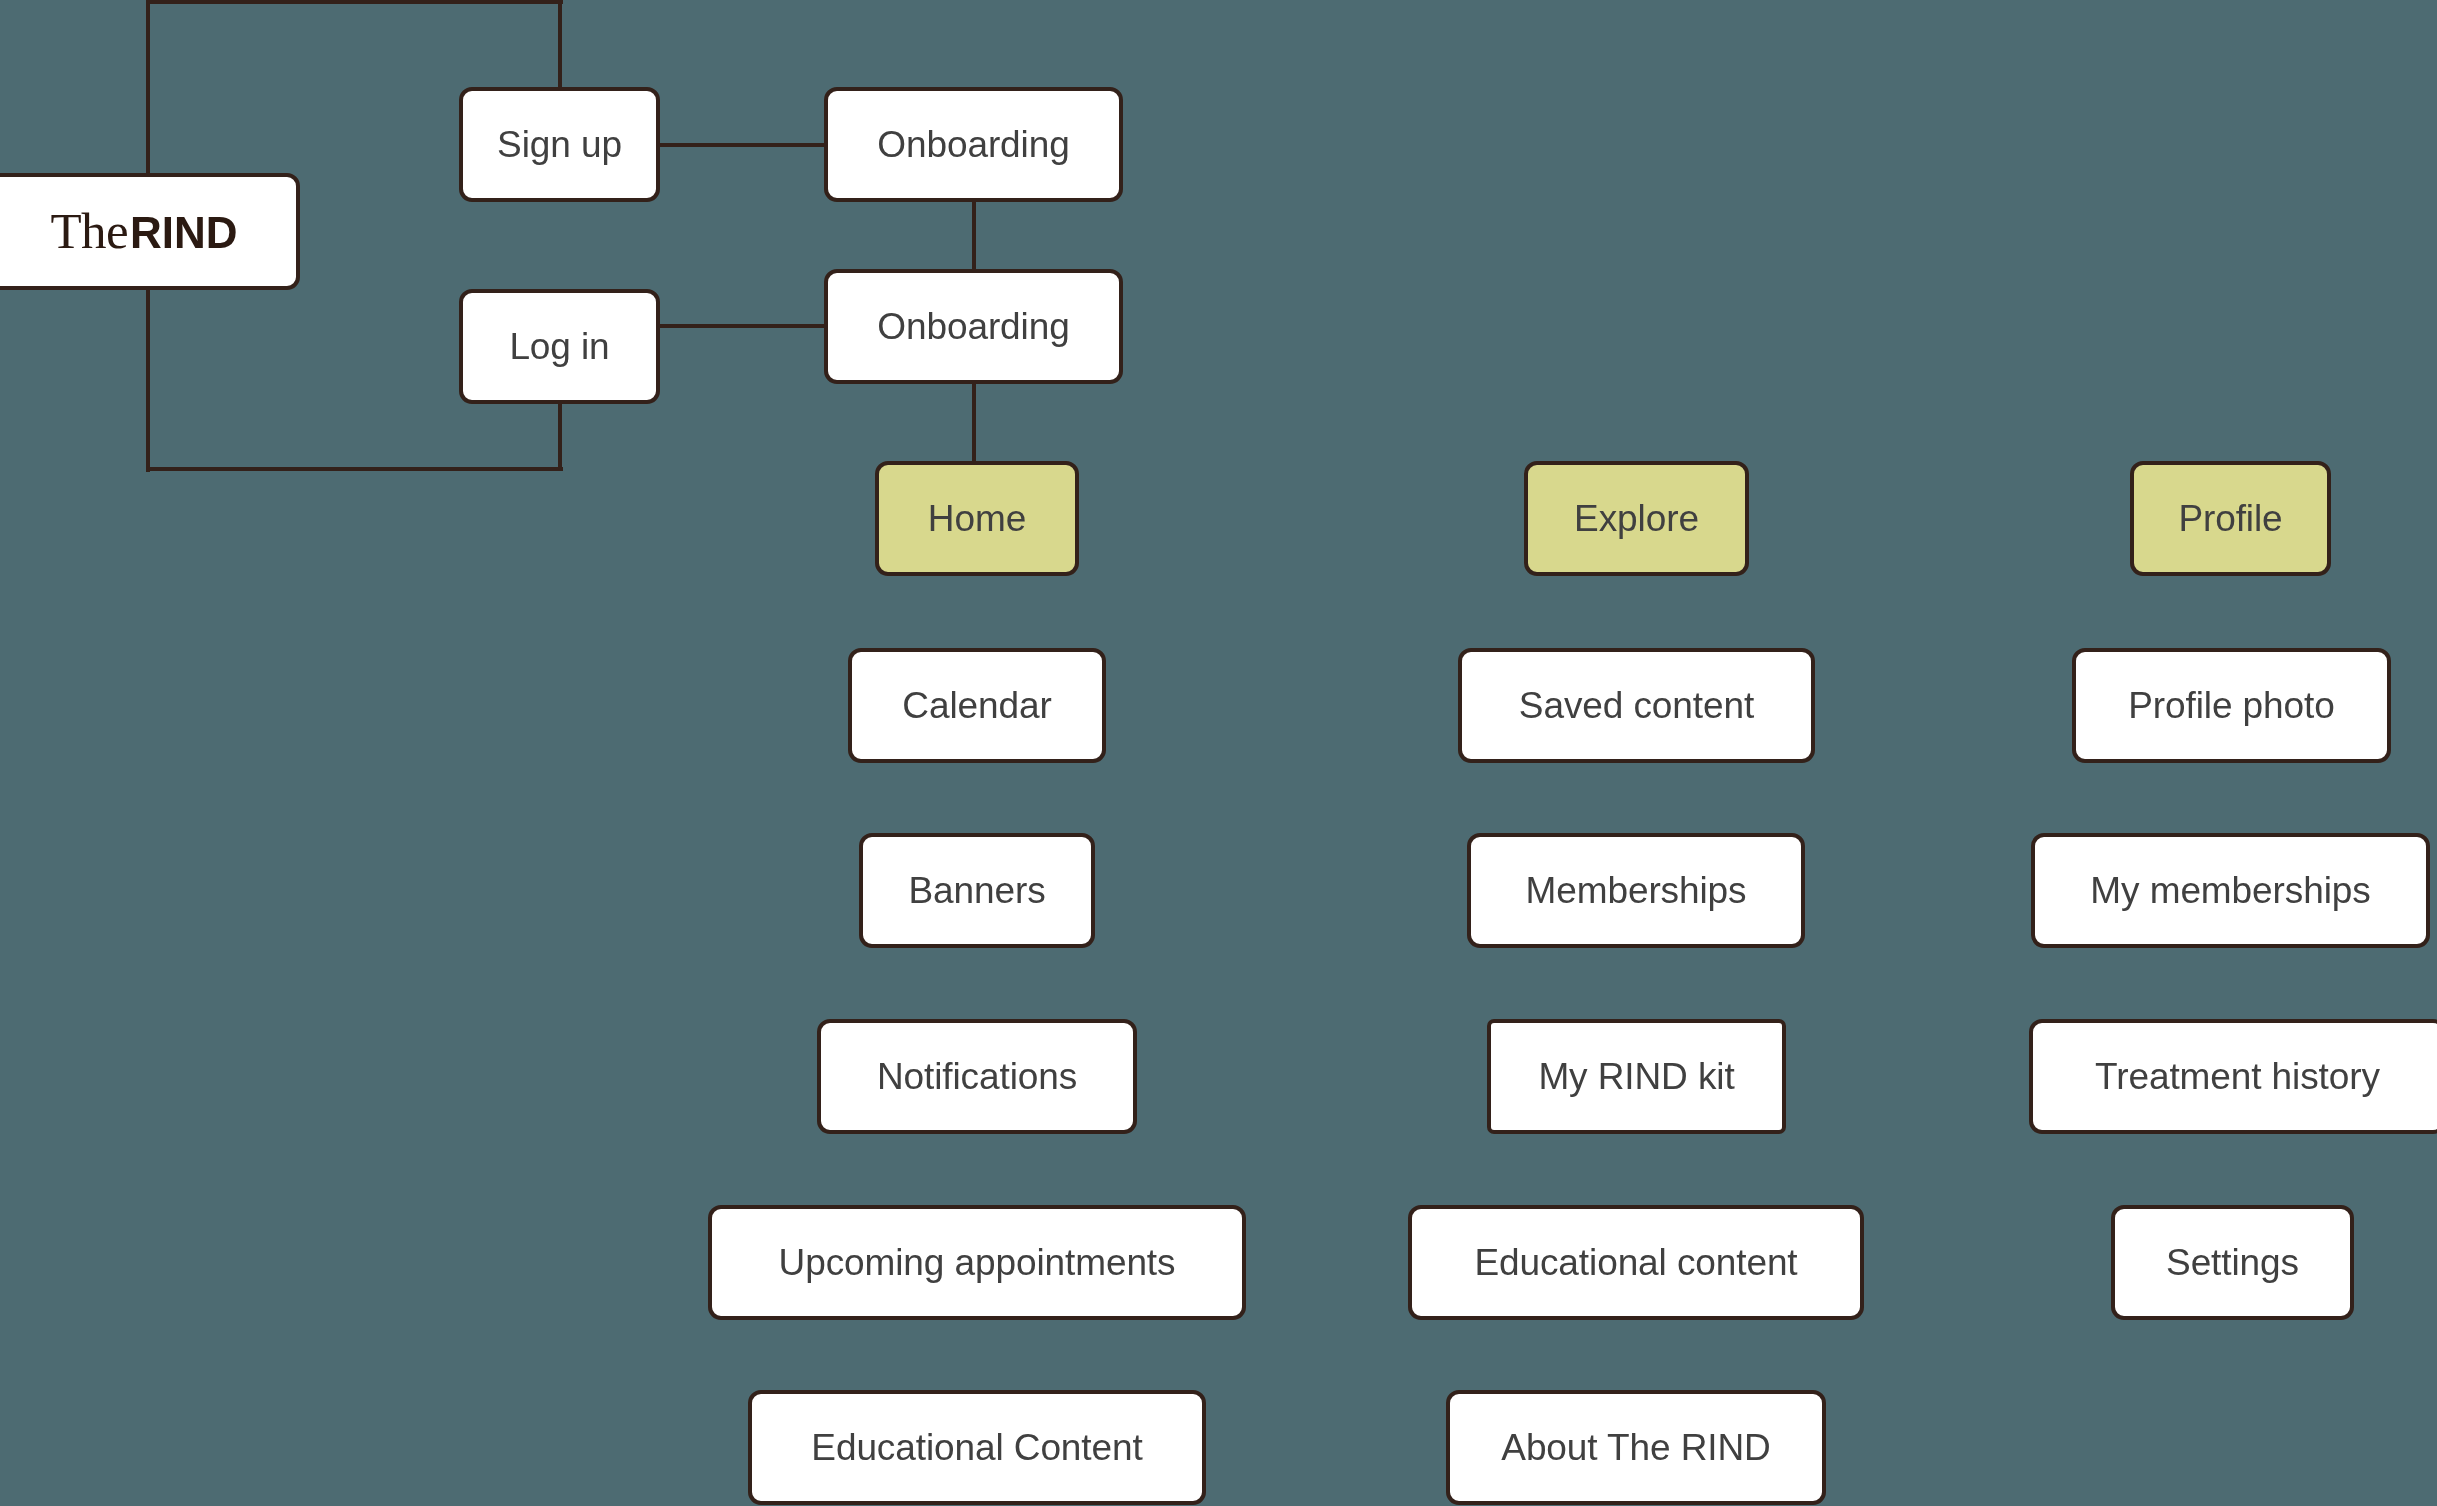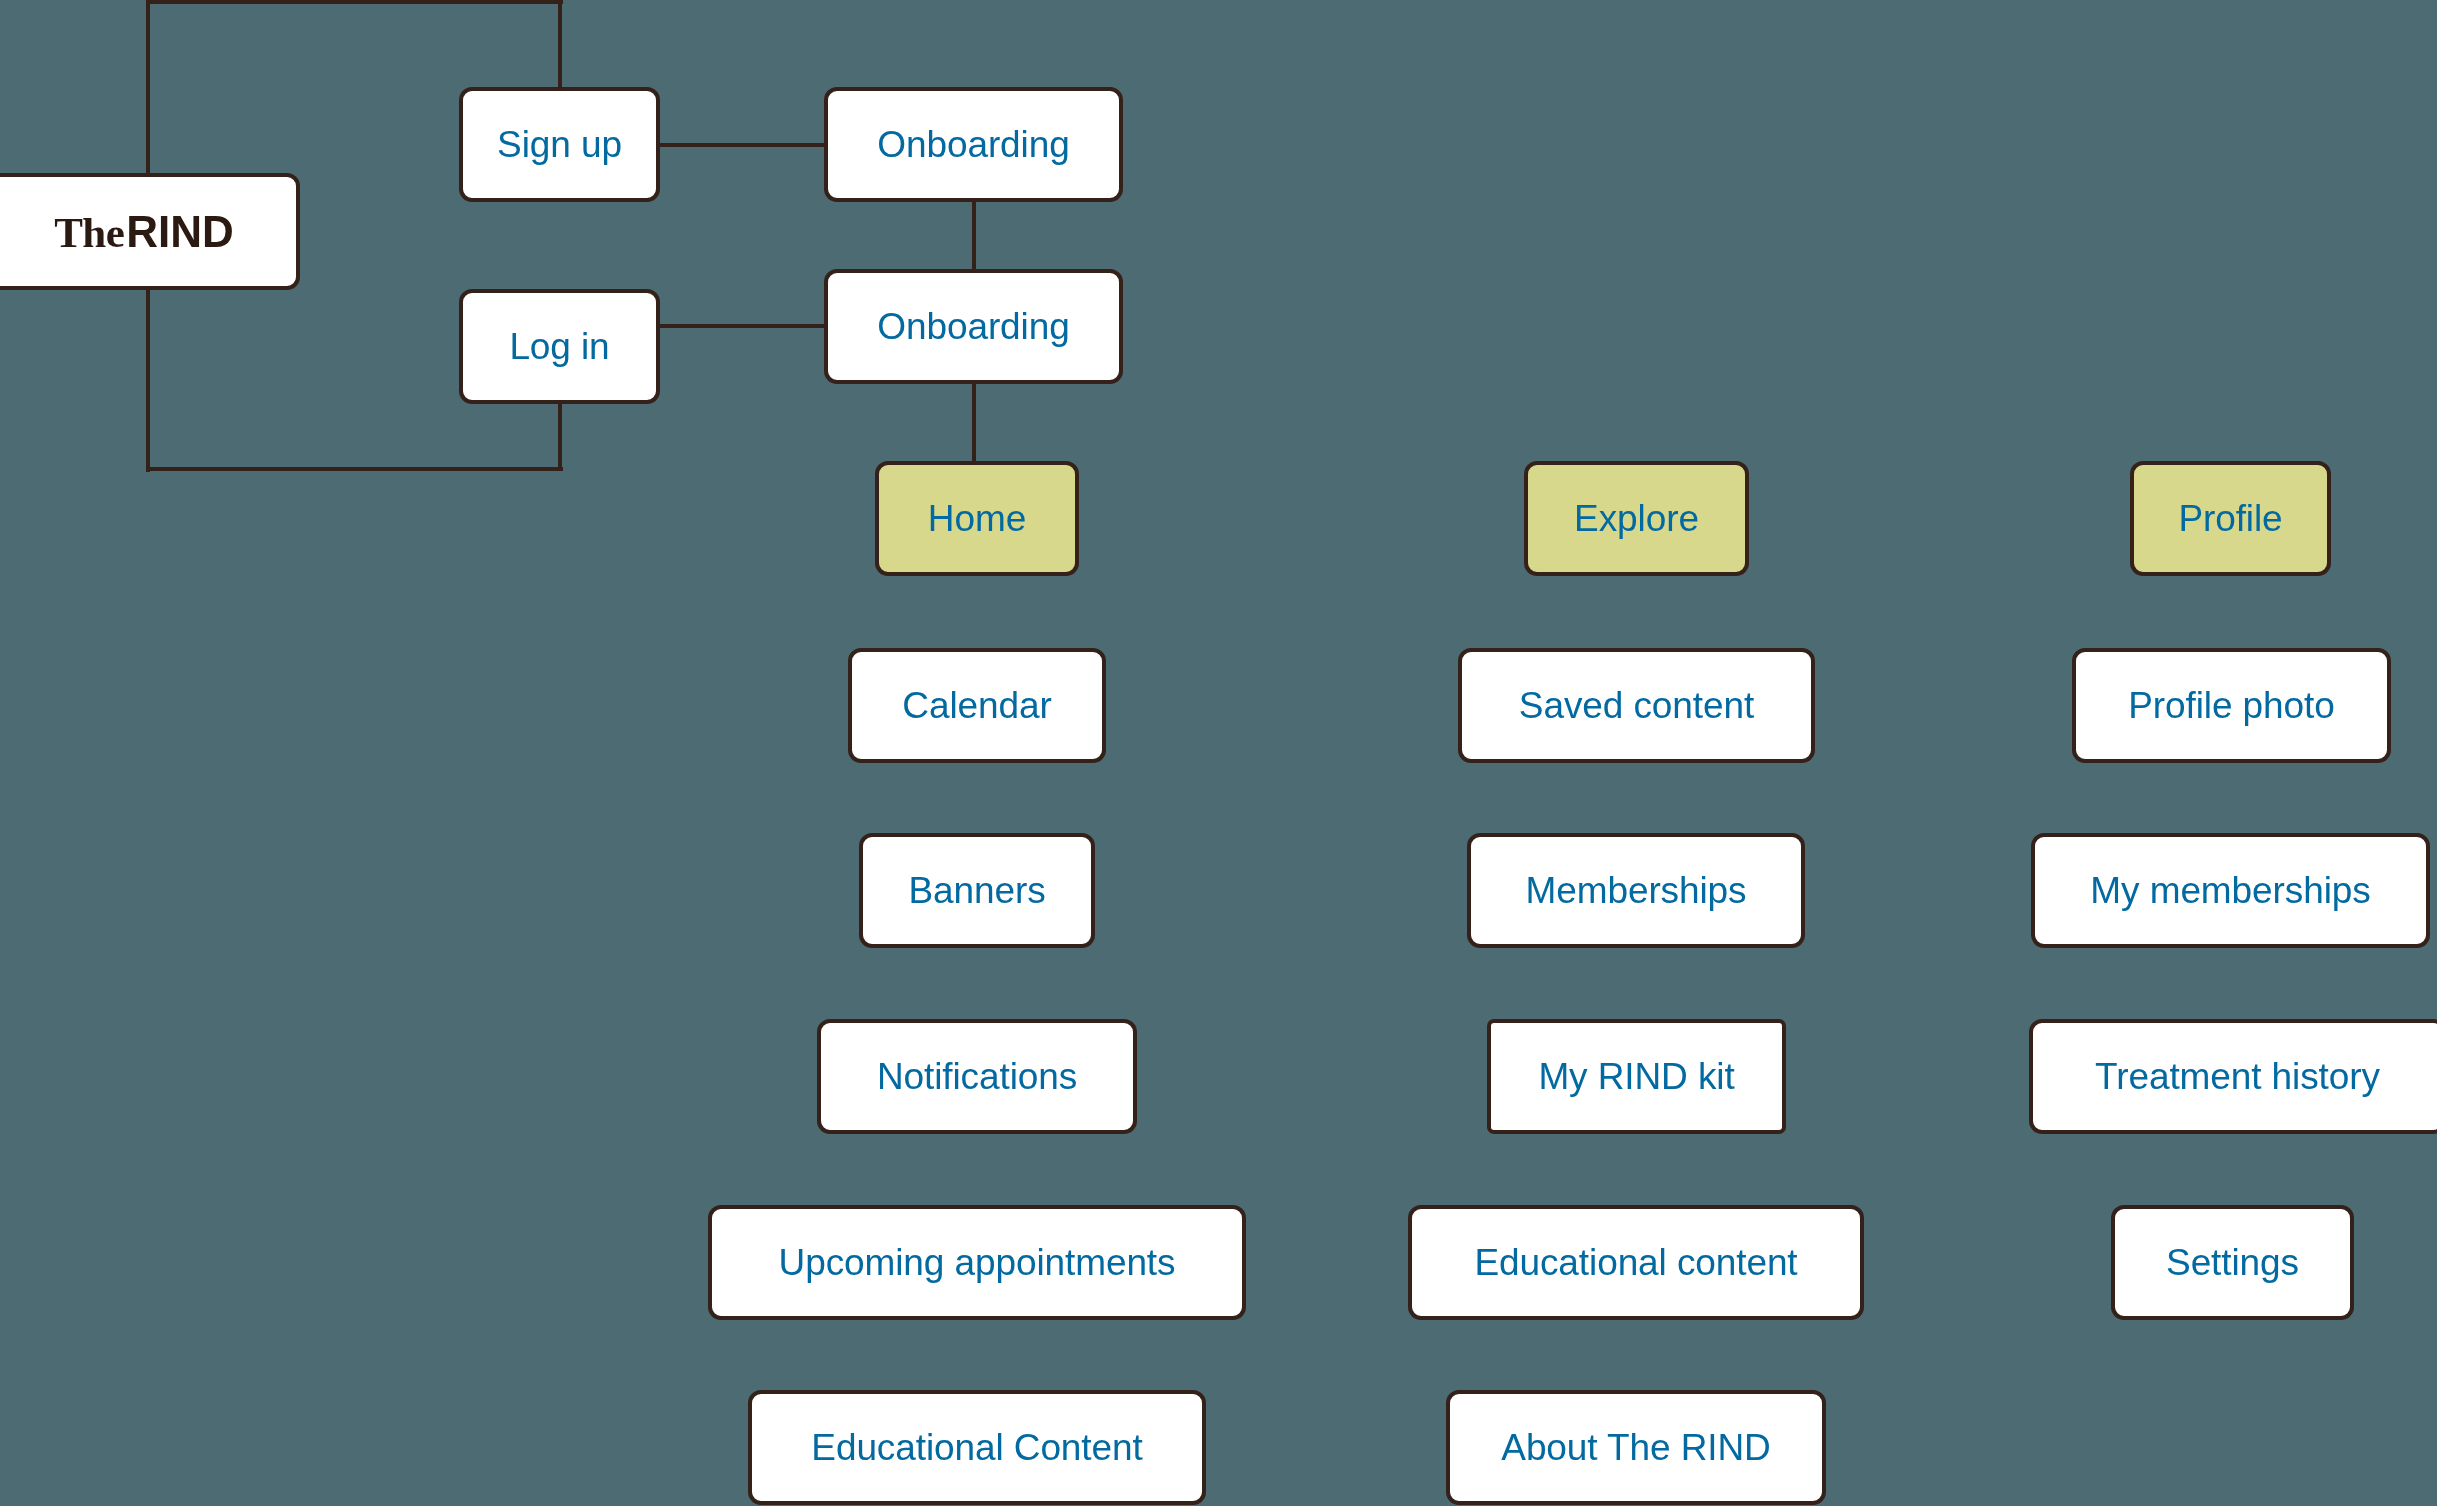--- a/index.html
+++ b/index.html
@@ -20,21 +20,21 @@
   
   .node{
     position:absolute;
     box-sizing:border-box;
     background:#ffffff;
     border:4.2px solid #33211a;
     border-radius:13px;
     display:flex;
     align-items:center;
     justify-content:center;
-    color:#0369a1;
+    color:#404040;
     font-size:37px;
     font-weight:400;
     letter-spacing:-0.1px;
     line-height:1;
     white-space:nowrap;
     z-index:5;
   }
   .node.accent{background:#d8d88d;}
 
   
@@ -49,22 +49,22 @@
     justify-content:center;
     z-index:5;
   }
   .logo-text{
     display:flex;align-items:baseline;
     color:#2b1a12;
     line-height:1;
   }
   .logo-the{
     font-family:"Liberation Serif", serif;
-    font-size:43px;
-    font-weight:700;
+    font-size:51px;
+    font-weight:400;
     letter-spacing:-0.6px;
   }
   .logo-rind{
     font-family:"Liberation Sans", sans-serif;
     font-size:44px;
     font-weight:700;
     letter-spacing:0px;
     margin-left:2px;
   }
 </style>

